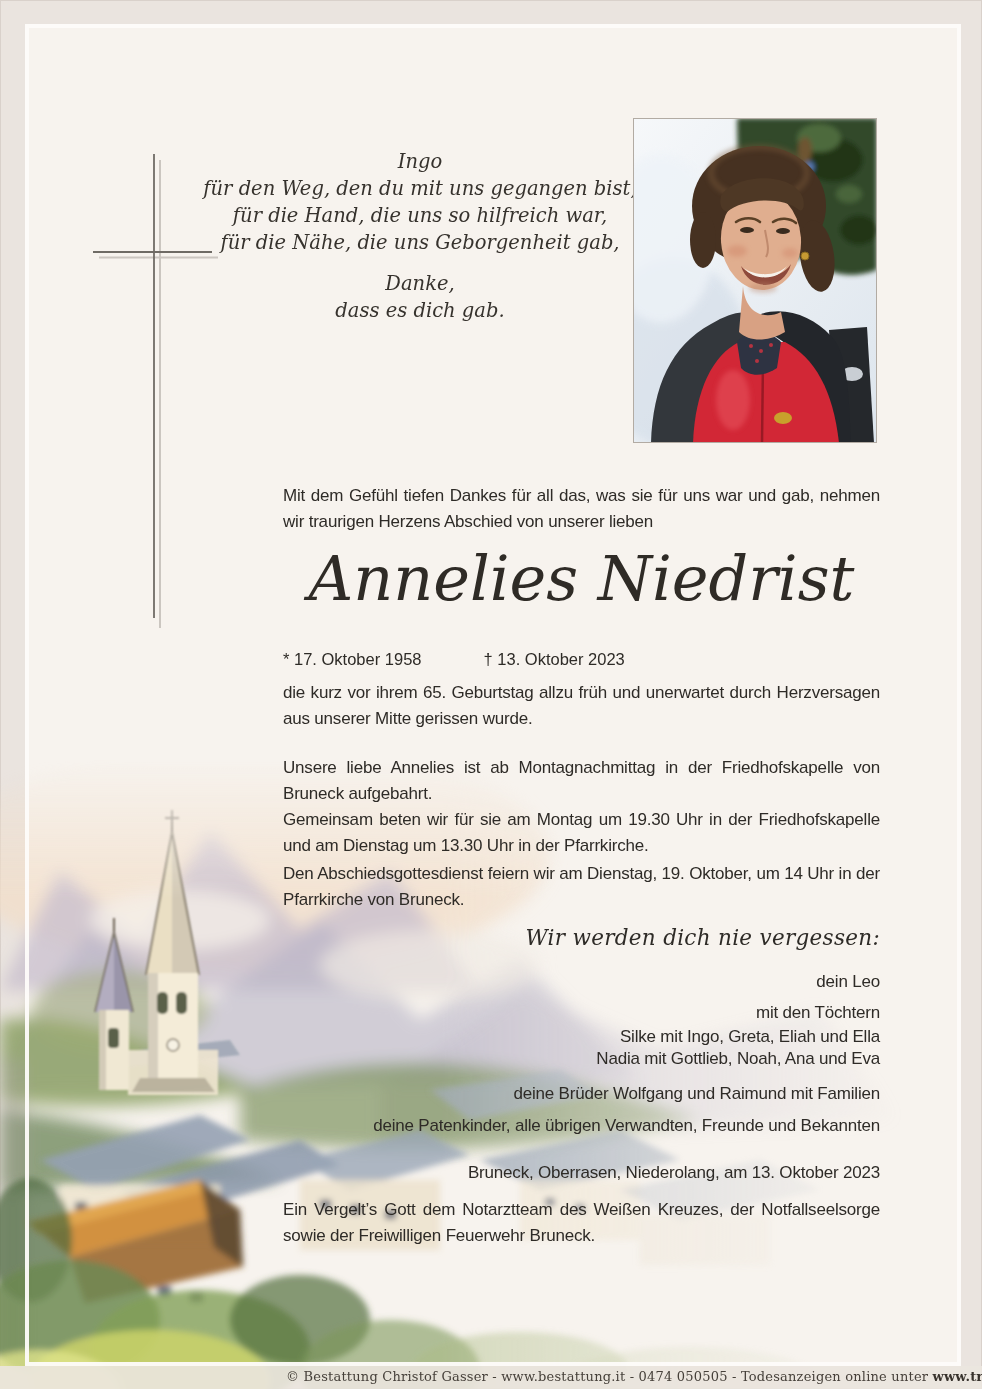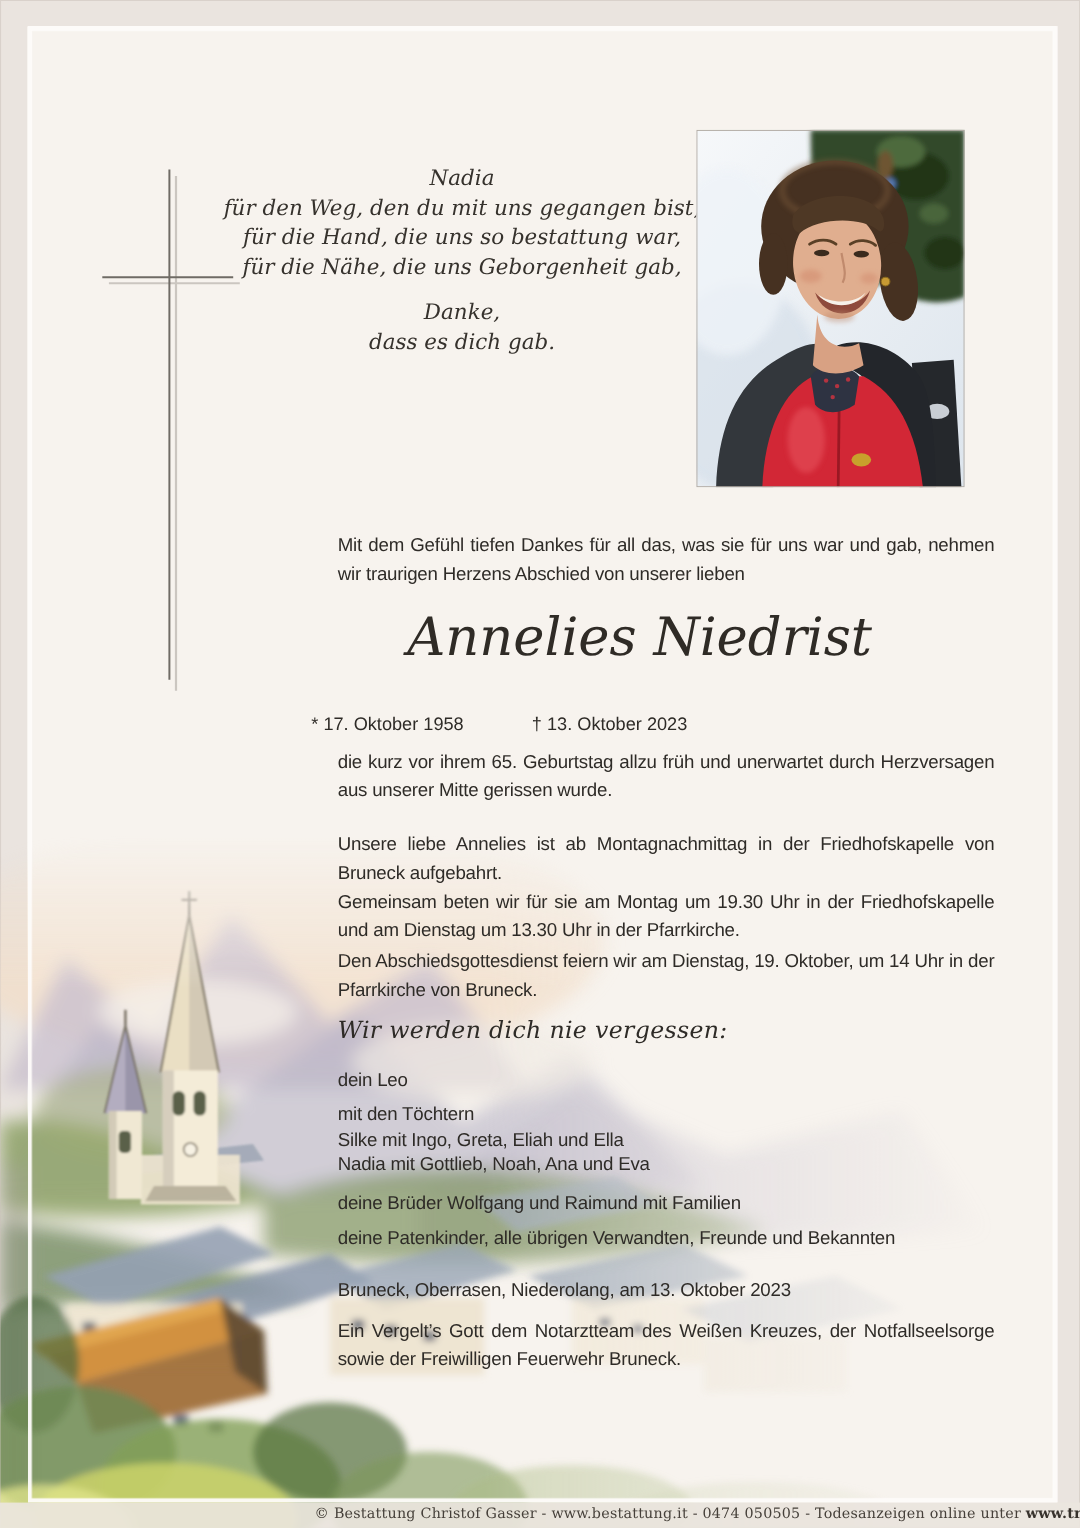--- a/index.html
+++ b/index.html
@@ -21,28 +21,28 @@
   .cross{position:absolute;left:85px;top:140px;width:145px;height:500px;}
 
   .poem{position:absolute;left:170px;top:148px;width:500px;text-align:center;
         font-family:"DejaVu Serif",serif;font-style:italic;font-size:19.5px;
         line-height:27px;color:#36322d;}
   .poem .gap{margin-top:14px;text-align:center;}
 
   .photo{position:absolute;left:633px;top:118px;width:244px;height:325px;}
 
   .column{position:absolute;left:283px;top:0;width:597px;height:100%;}
-  .body-text{position:absolute;width:597px;font-size:17px;line-height:26px;letter-spacing:-.2px;margin-left:24px;}
+  .body-text{position:absolute;width:597px;font-size:17px;line-height:26px;letter-spacing:-.2px;}
   .justify{text-align:justify;text-align-last:left;}
-  .center{text-align:left;}
+  .center{text-align:right;}
   .script{font-family:"DejaVu Serif",serif;font-style:italic;letter-spacing:.3px;}
 
   .pos-intro{top:483px;}
   .name{position:absolute;top:531px;width:597px;text-align:center;
-        font-family:"DejaVu Serif",serif;font-style:italic;font-size:48px;
+        font-family:"DejaVu Serif",serif;font-style:italic;font-size:62px;
         line-height:96px;color:#2f2b26;white-space:nowrap;}
   .dates{position:absolute;top:650px;width:597px;display:flex;justify-content:flex-start;
          gap:62px;font-size:16.5px;}
   .pos-p0{top:680px;}
   .pos-p1{top:755px;}
   .pos-p2{top:807px;}
   .pos-p3{top:861px;}
   .pos-farewell{top:923px;font-size:21.5px;line-height:30px;}
   .pos-leo{top:969px;}
   .pos-toechtern{top:1000px;}
@@ -182,23 +182,23 @@
   <div class="content">
 
     <svg class="cross" viewBox="0 0 145 500" aria-hidden="true">
       <line x1="75" y1="20" x2="75" y2="488" stroke="#cbc6c0" stroke-width="2"></line>
       <line x1="14" y1="117.5" x2="133" y2="117.5" stroke="#cbc6c0" stroke-width="2"></line>
       <line x1="69" y1="14" x2="69" y2="478" stroke="#6f6b65" stroke-width="1.8"></line>
       <line x1="8" y1="112" x2="127" y2="112" stroke="#6f6b65" stroke-width="1.8"></line>
     </svg>
 
     <div class="poem">
-      <div>Nadia</div>
+      <div>Ingo</div>
       <div>für den Weg, den du mit uns gegangen bist,</div>
-      <div>für die Hand, die uns so bestattung war,</div>
+      <div>für die Hand, die uns so hilfreich war,</div>
       <div>für die Nähe, die uns Geborgenheit gab,</div>
       <div class="gap">Danke,</div>
       <div>dass es dich gab.</div>
     </div>
 
     <svg class="photo" viewBox="0 0 244 325" aria-hidden="true">
       <defs>
         <linearGradient id="snow" x1="0" y1="0" x2="1" y2="1">
           <stop offset="0" stop-color="#f6f8fa"></stop>
             <stop offset="1" stop-color="#dde5ed"></stop>

